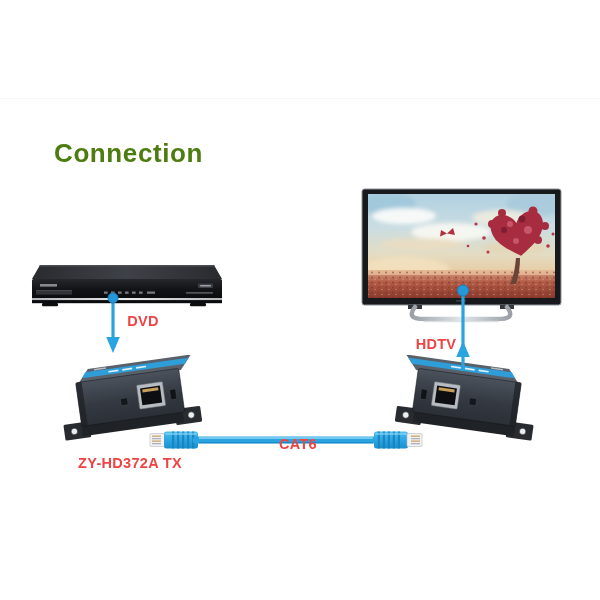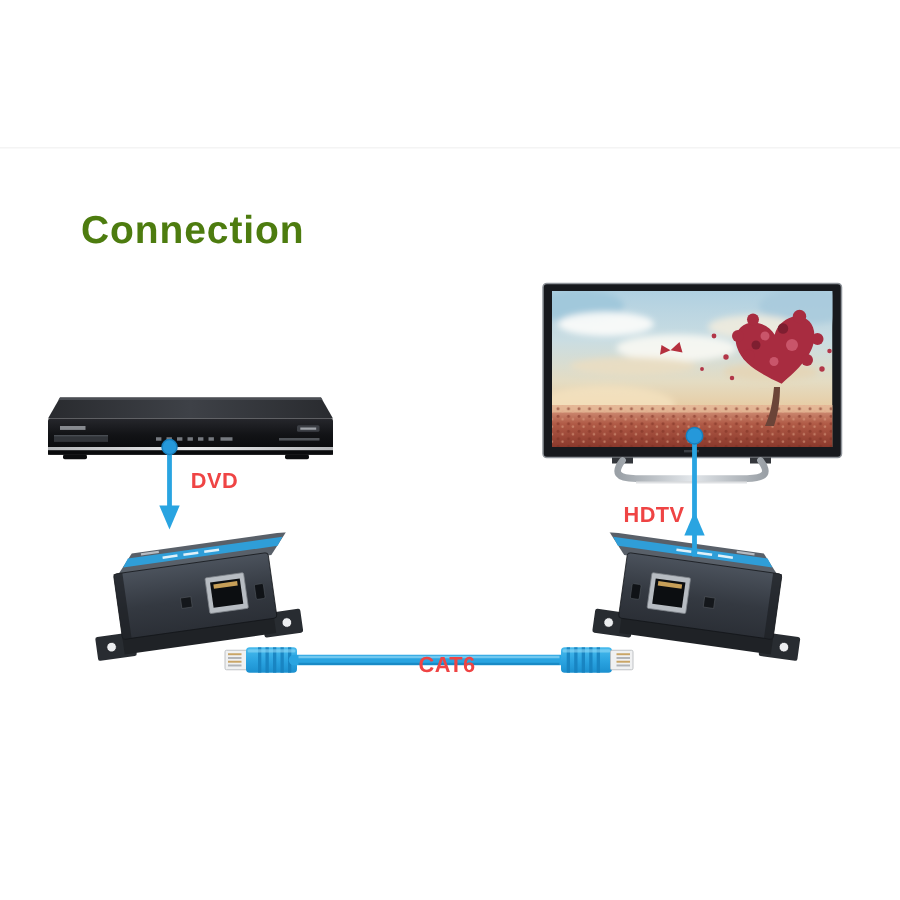--- a/index.html
+++ b/index.html
@@ -280,15 +280,16 @@
   </svg>
 
   <svg class="abs" style="left:448px;top:283px;" width="30" height="92" viewBox="0 0 30 92">
     <line x1="15" y1="9" x2="15" y2="88" stroke="#29a4e1" stroke-width="3.2"></line>
     <polygon points="15,58 8.2,74 21.8,74" fill="#29a4e1"></polygon>
     <circle cx="15" cy="7.5" r="5.5" fill="#2598da" stroke="#177fbe" stroke-width="1"></circle>
   </svg>
 
   <div class="dev-label lbl-dvd">DVD</div>
   <div class="dev-label lbl-hdtv">HDTV</div>
+  <div class="dev-label lbl-tx">ZY-HD372A TX</div>
   <div class="dev-label lbl-cat6">CAT6</div>
 
 </div>
 
 </body></html>

